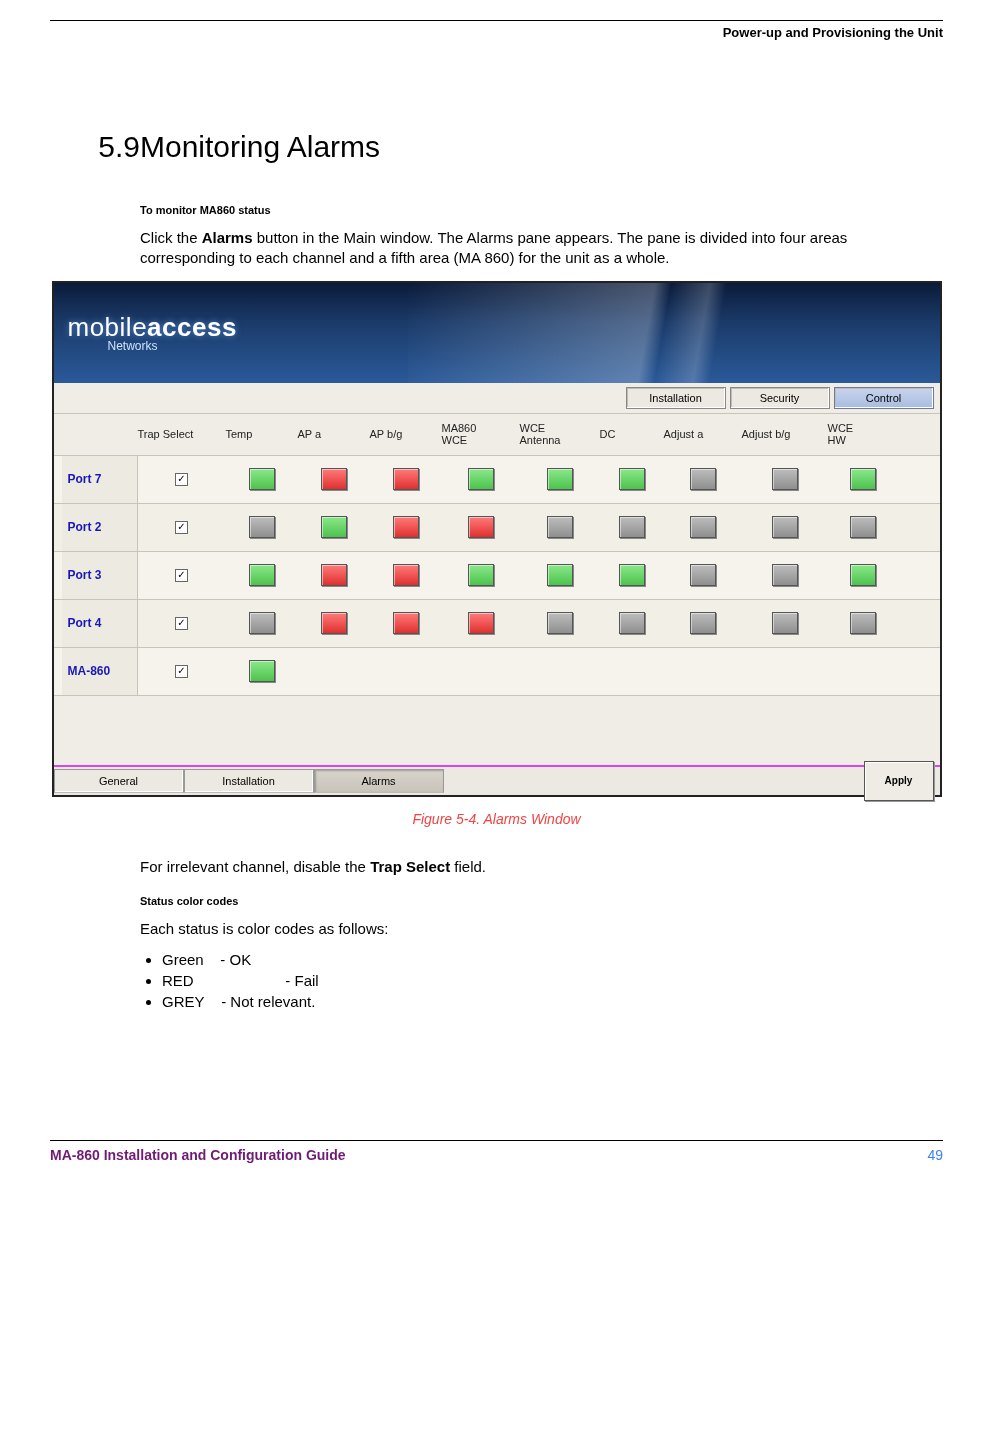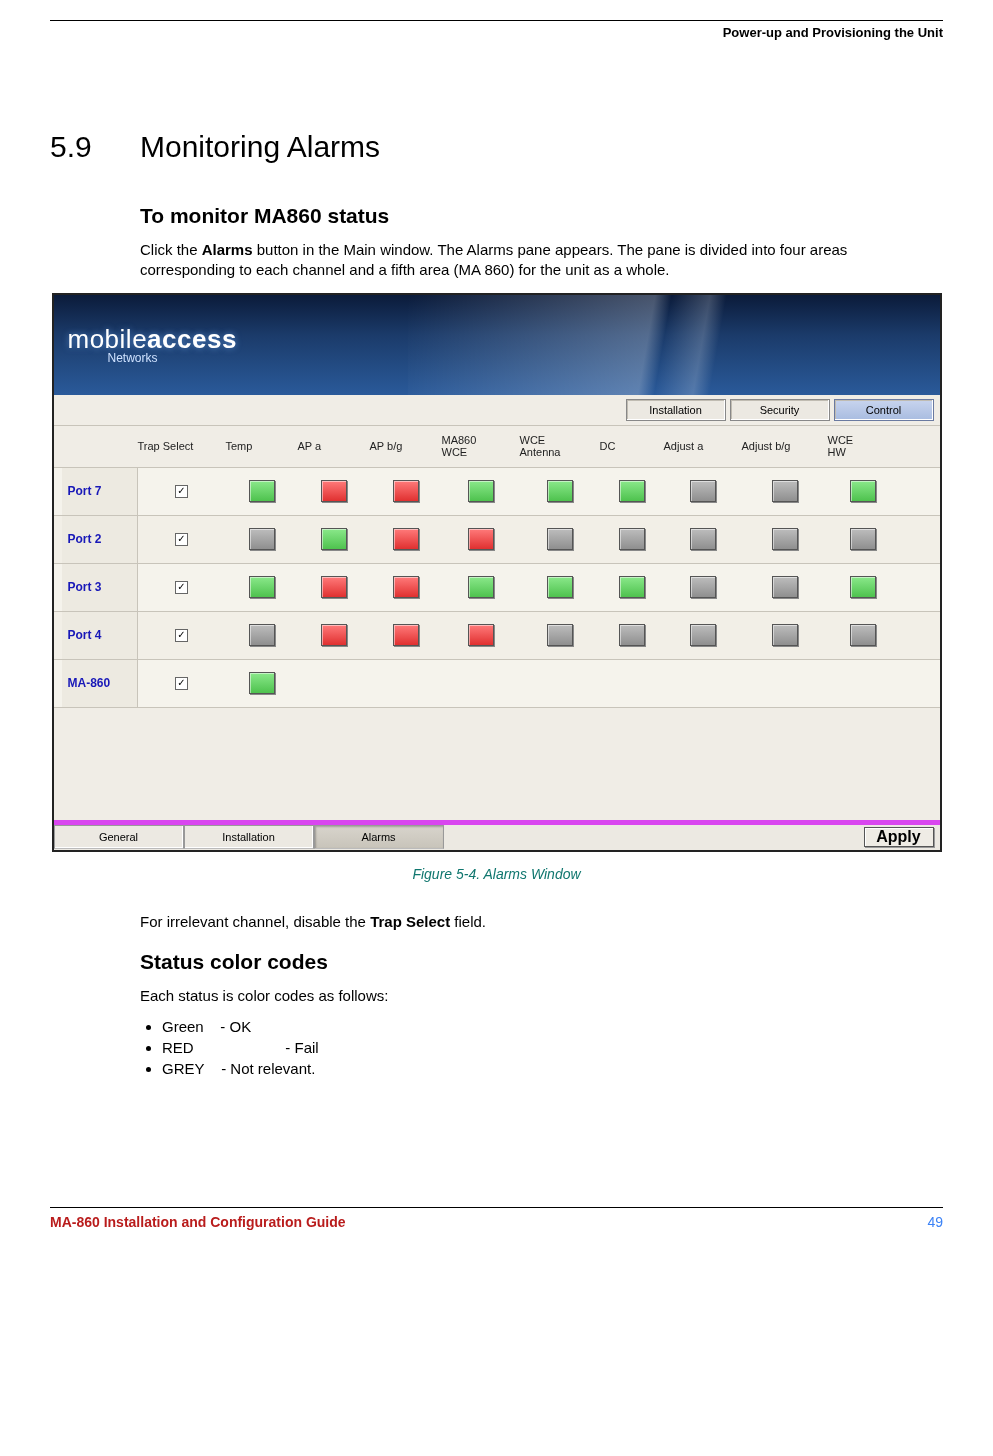--- a/index.html
+++ b/index.html
@@ -23,60 +23,60 @@
     font-weight: bold;
     font-family: Verdana, sans-serif;
     margin-bottom: 90px;
   }
   .section-heading {
     font-size: 30px;
     font-weight: normal;
     font-family: Arial, sans-serif;
     margin-bottom: 40px;
   }
-  .sec-num { display:inline-block; width: 90px; }
+  .sec-num { display:inline-block; width: 90px; text-align: right; }
   .body-block { margin-left: 90px; }
   .sub-heading {
-    font-size: 21px;
+    font-size: 11px;
     font-weight: bold;
     font-family: Arial, sans-serif;
     margin: 18px 0 12px 0;
   }
   .para {
     font-size: 15px;
     font-family: Verdana, sans-serif;
     line-height: 1.35;
     margin-bottom: 12px;
   }
   .bold { font-weight: bold; }
   .figure-caption {
     text-align: center;
     font-style: italic;
     font-size: 14px;
-    color: #0f766e;
+    color: #ef4444;
     margin: 14px 0 30px 0;
     font-family: Arial, sans-serif;
   }
   ul.codes {
     font-size: 15px;
     font-family: Verdana, sans-serif;
     margin: 6px 0 0 0;
     padding-left: 22px;
   }
   ul.codes li { margin: 4px 0; }
   .footer {
     margin-top: 130px;
     border-top: 1px solid #000;
     padding-top: 6px;
     display: flex;
     justify-content: space-between;
     font-size: 14px;
     font-family: Verdana, sans-serif;
   }
-  .footer .title { font-weight: bold; color: #b91c1c; }
+  .footer .title { font-weight: bold; color: #701a75; }
   .footer .pg { color: #3b82f6; }
 
   
   .app-window {
     width: 890px;
     border: 2px solid #222;
     margin: 8px auto 0 auto;
     background: #f0ede6;
     font-family: Tahoma, Arial, sans-serif;
   }
@@ -169,48 +169,47 @@
   .led.red   { background: linear-gradient(180deg,#ff7a7a,#e03030); }
   .led.grey  { background: linear-gradient(180deg,#bdbdbd,#8f8f8f); }
   .spacer-below-rows {
     height: 70px;
     border-top: 1px solid #c8c4ba;
     background:#f0ede6;
   }
   .bottom-bar {
     display:flex;
     align-items:center;
-    border-top: 5px solid #d946ef;
+    border-top: 2px solid #d946ef;
     background:#ece9e2;
     height: 30px;
-    margin-top: 43px;
   }
   .bottom-tab {
     width: 130px;
     height: 24px;
     margin: 3px 0 3px 0;
     border: 1px solid #999;
     border-bottom: 1px solid #bbb;
     background:#ece9e2;
     font-size:11px;
     display:flex; align-items:center; justify-content:center;
     box-shadow: inset -1px -1px 0 #fff;
   }
   .bottom-tab.active {
     background: linear-gradient(180deg,#d8d4cc,#c8c4ba);
     box-shadow: inset 1px 1px 2px rgba(0,0,0,0.25);
   }
   .apply-btn {
     margin-left:auto;
     margin-right:6px;
     width: 70px;
-    height: 20px;
+    height: 40px;
     border: 1px solid #555;
     background:#efece5;
-    font-size:16px;
+    font-size:10px;
     font-family: Arial, sans-serif;
     font-weight:bold;
     display:flex; align-items:center; justify-content:center;
     box-shadow: inset 1px 1px 0 #fff, 1px 1px 0 #999;
   }
 </style>
 </head>
 <body>
 
 <div class="page">

